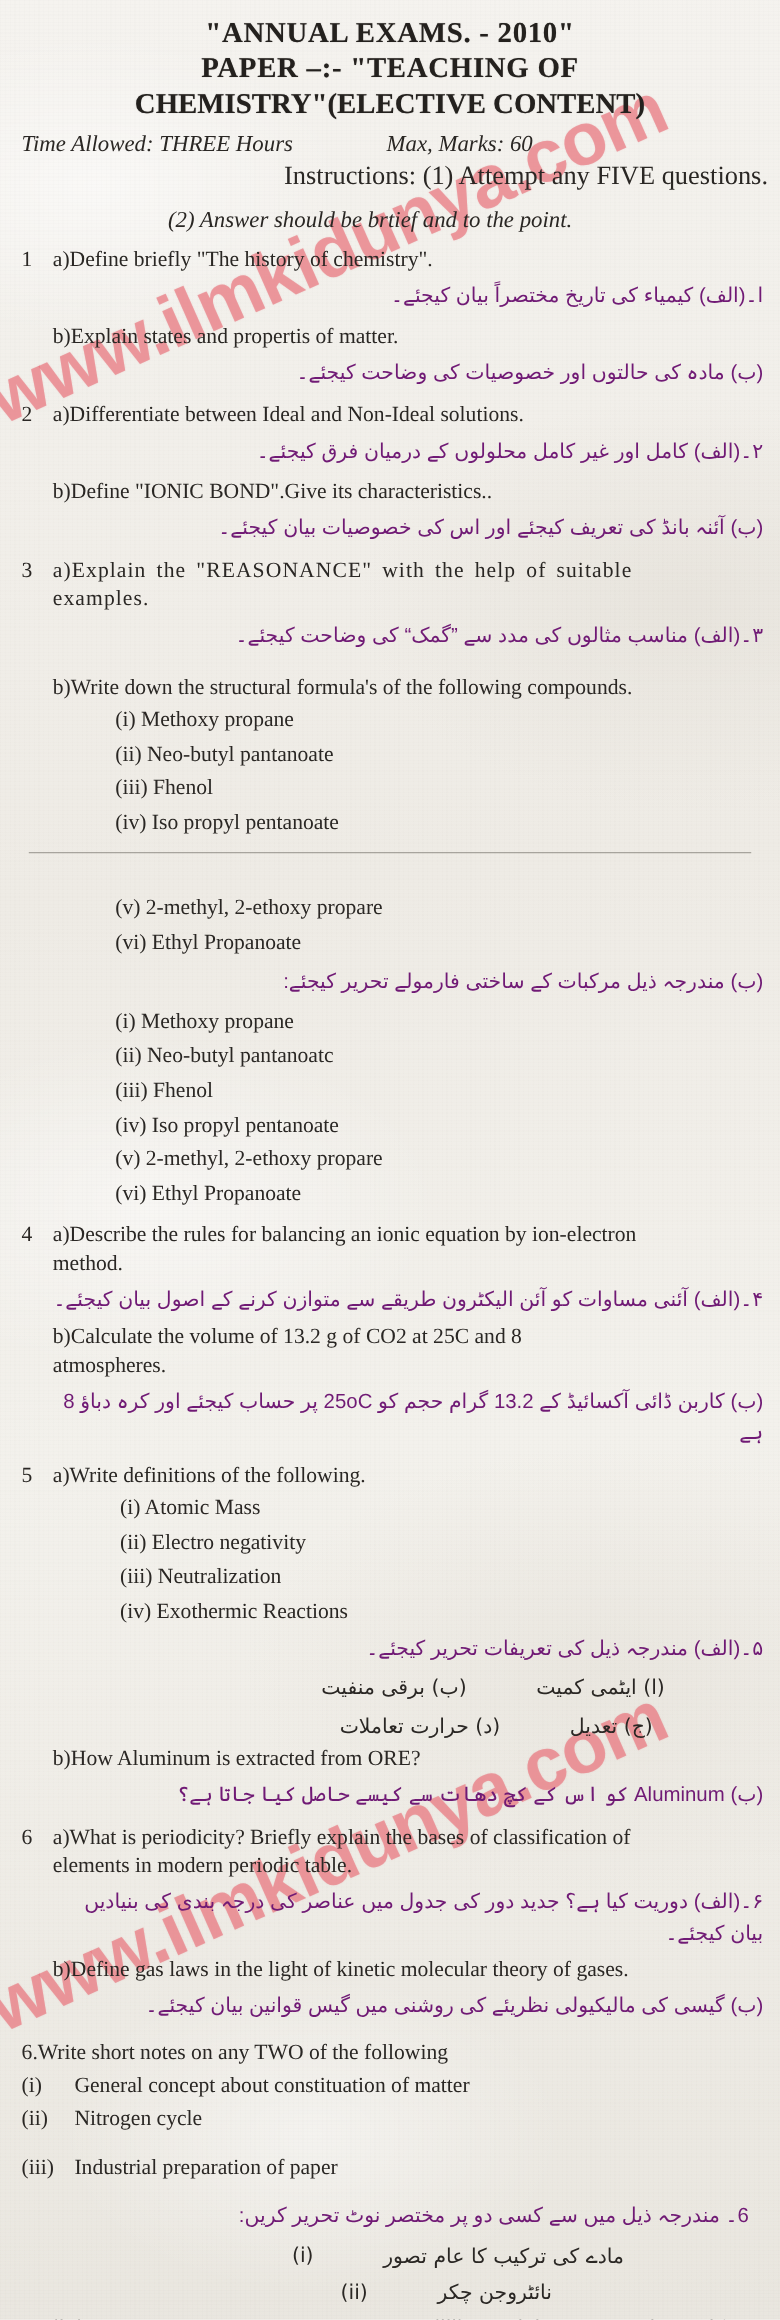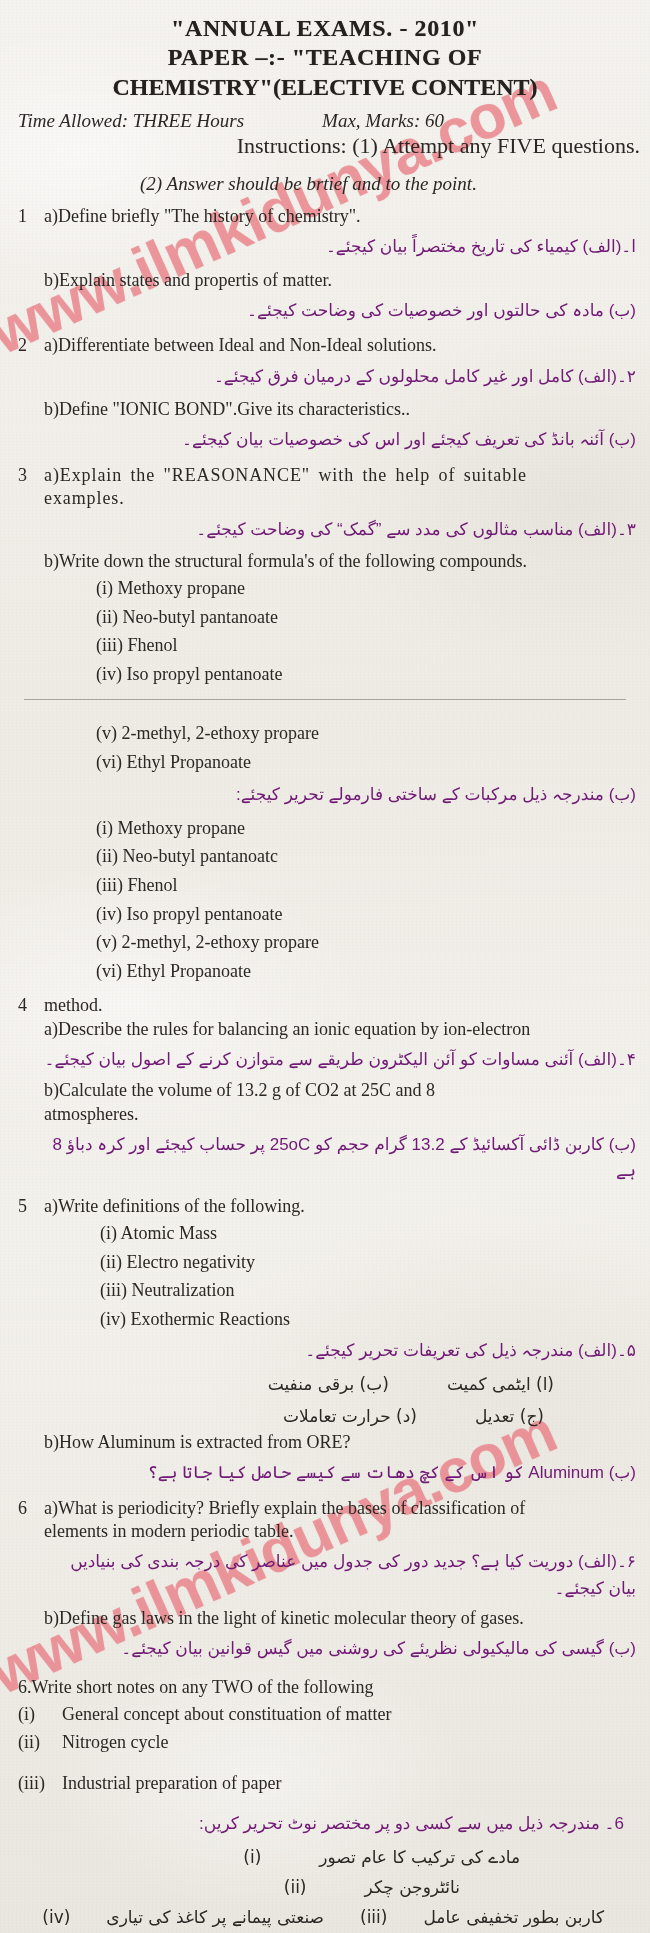--- a/index.html
+++ b/index.html
@@ -210,50 +210,50 @@
       <div class="urdu">(ب) آئنہ بانڈ کی تعریف کیجئے اور اس کی خصوصیات بیان کیجئے۔</div>
     </div>
   </div>
 
   <div class="q">
     <div class="q-num">3</div>
     <div class="q-body">
       <div class="eng wide">a)Explain the "REASONANCE" with the help of suitable</div>
       <div class="eng wide">examples.</div>
       <div class="urdu">۳۔(الف) مناسب مثالوں کی مدد سے ”گمک“ کی وضاحت کیجئے۔</div>
-      <div class="eng" style="margin-top:7px">b)Write down the structural formula's of the following compounds.</div>
+      <div class="eng" style="margin-top:18px">b)Write down the structural formula's of the following compounds.</div>
       <div class="sub">(i) Methoxy propane</div>
       <div class="sub">(ii) Neo-butyl pantanoate</div>
       <div class="sub">(iii) Fhenol</div>
       <div class="sub">(iv) Iso propyl pentanoate</div>
     </div>
   </div>
 
   <div class="divider"></div>
 
-  <div class="q" style="margin-top:18px">
+  <div class="q" style="margin-top:30px">
     <div class="q-num"></div>
     <div class="q-body">
       <div class="sub">(v) 2-methyl, 2-ethoxy propare</div>
       <div class="sub">(vi) Ethyl Propanoate</div>
       <div class="urdu">(ب) مندرجہ ذیل مرکبات کے ساختی فارمولے تحریر کیجئے:</div>
       <div class="sub" style="margin-top:8px">(i) Methoxy propane</div>
       <div class="sub">(ii) Neo-butyl pantanoatc</div>
       <div class="sub">(iii) Fhenol</div>
       <div class="sub">(iv) Iso propyl pentanoate</div>
       <div class="sub">(v) 2-methyl, 2-ethoxy propare</div>
       <div class="sub">(vi) Ethyl Propanoate</div>
     </div>
   </div>
 
   <div class="q">
     <div class="q-num">4</div>
     <div class="q-body">
+      <div class="eng">a)Describe the rules for balancing an ionic equation by ion-electron</div>
       <div class="eng">method.</div>
-      <div class="eng">a)Describe the rules for balancing an ionic equation by ion-electron</div>
       <div class="urdu">۴۔(الف) آئنی مساوات کو آئن الیکٹرون طریقے سے متوازن کرنے کے اصول بیان کیجئے۔</div>
       <div class="eng" style="margin-top:6px">b)Calculate  the  volume  of  13.2  g  of  CO2  at  25C  and  8</div>
       <div class="eng">atmospheres.</div>
       <div class="urdu">(ب) کاربن ڈائی آکسائیڈ کے 13.2 گرام حجم کو 25oC پر حساب کیجئے اور کرہ دباؤ 8 ہے</div>
     </div>
   </div>
 
   <div class="q">
     <div class="q-num">5</div>
     <div class="q-body">

